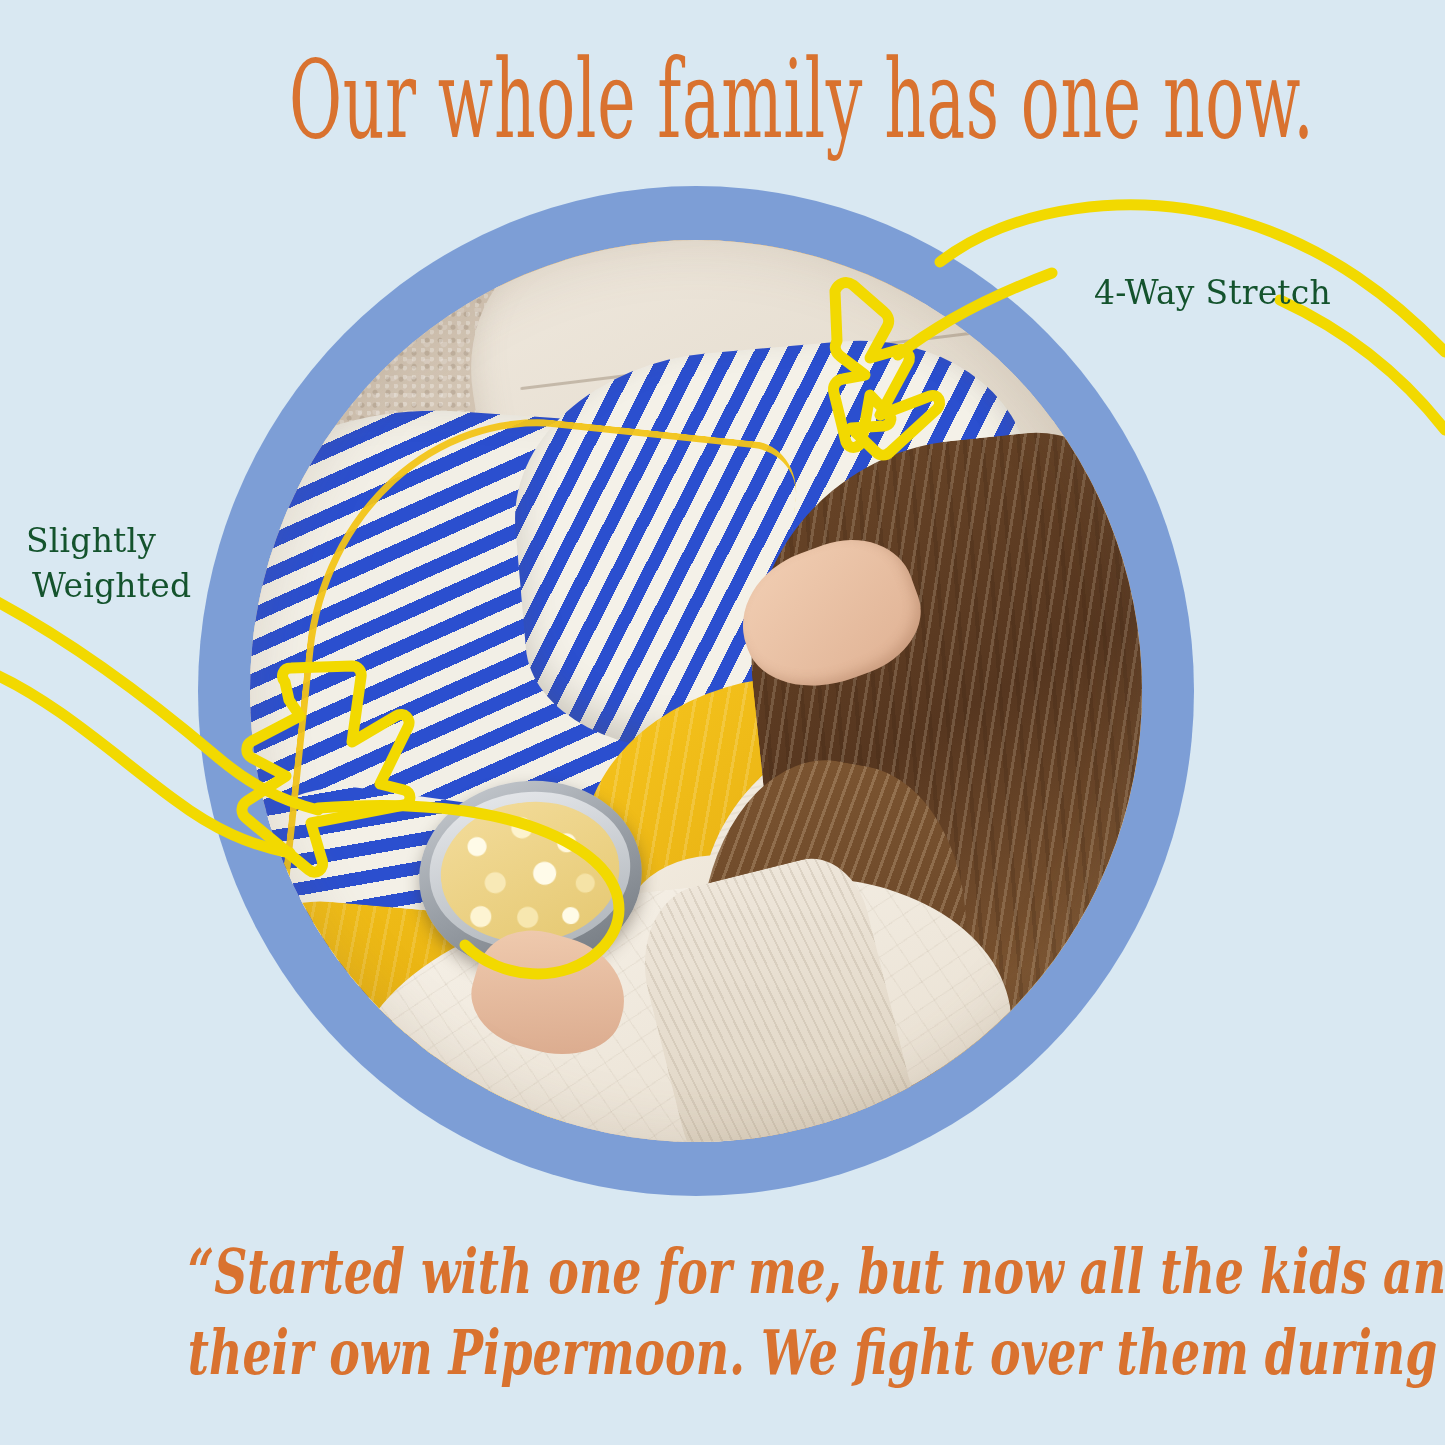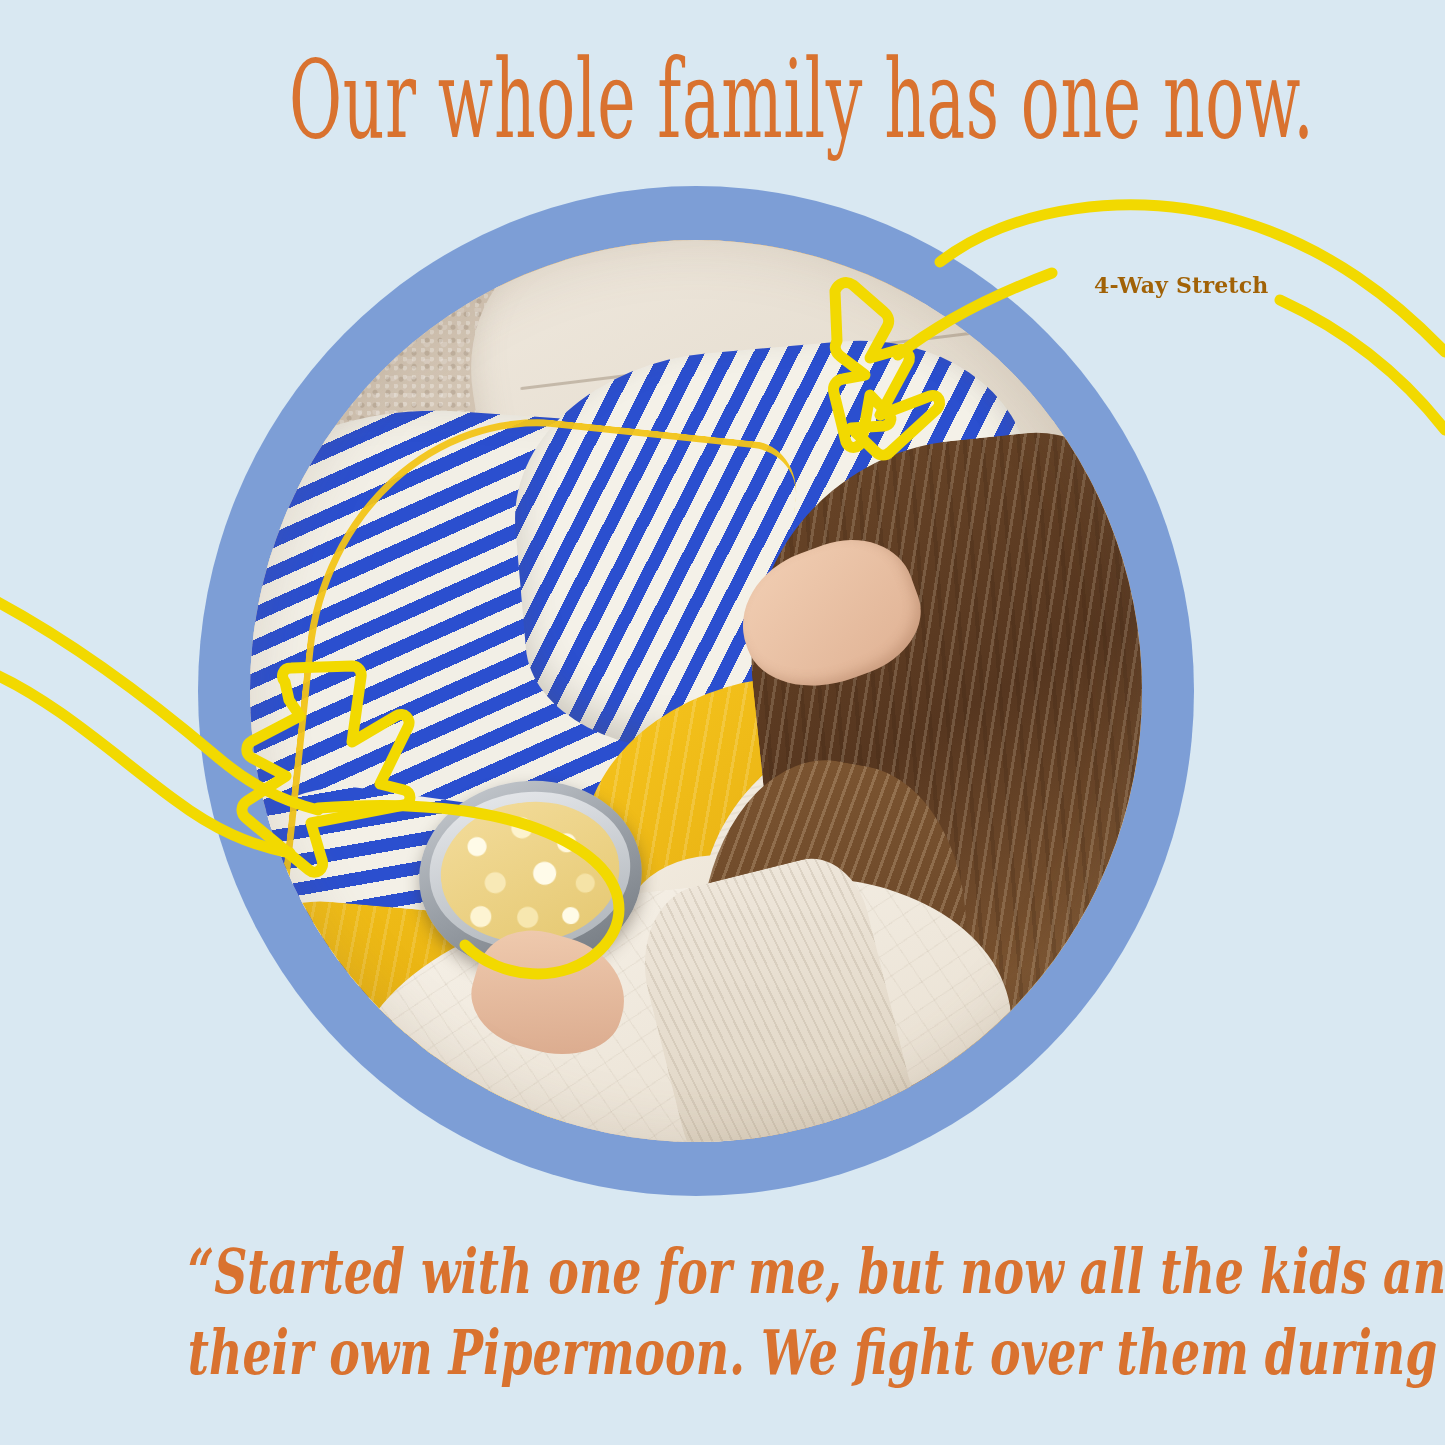--- a/index.html
+++ b/index.html
@@ -233,23 +233,23 @@
     pointer-events:none;
   }
 
   
   .yellow-svg{position:absolute;left:0;top:0;width:1445px;height:1445px;pointer-events:none;}
 
   
   .label{
     position:absolute;
     font-family:"DejaVu Serif",serif;
-    font-weight:bold;
-    color:#a16207;
-    font-size:22px;
+    font-weight:normal;
+    color:#14532d;
+    font-size:33px;
     line-height:1.35;
     letter-spacing:.2px;
   }
   #label-stretch{left:1094px;top:271px;}
   #label-weighted{left:26px;top:519px;width:230px;}
   #label-weighted .l2{padding-left:6px;display:block;}
 
   
   .quote{
     position:absolute;left:0;top:1232px;width:1445px;
@@ -339,19 +339,23 @@
              C240 813 241 805 247 801 L286 776
              L252 758 C245 754 245 745 252 741 L300 716
              L289 700 Z" fill="none" stroke="#f2d900" stroke-width="11" stroke-linejoin="round" stroke-linecap="round"></path>
 
     <path d="M318 808 C420 800 520 810 580 850 C625 880 630 920 600 950
              C565 985 500 980 465 945" fill="none" stroke="#f2d900" stroke-width="11" stroke-linecap="round" stroke-linejoin="round"></path>
   </svg>
 
   <div class="label" id="label-stretch">4-Way Stretch</div>
 
+  <div class="label" id="label-weighted">
+    <span class="l1">Slightly</span>
+    <span class="l2">Weighted</span>
+  </div>
 
   <div class="quote">
     <span class="ln">“Started with one for me, but now all the kids and my husband have</span>
     <span class="ln">their own Pipermoon. We fight over them during movie nights!”</span>
   </div>
 
 </div>
 
 </body></html>

